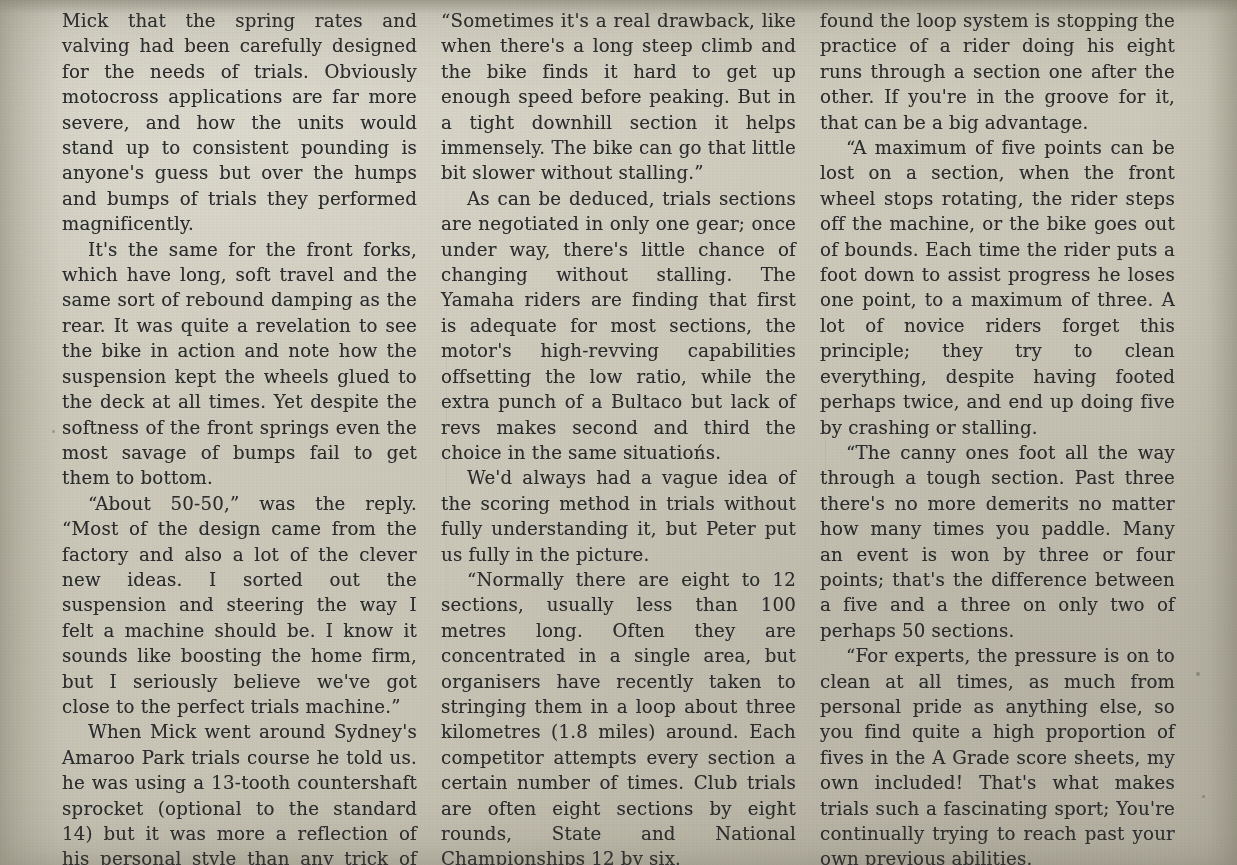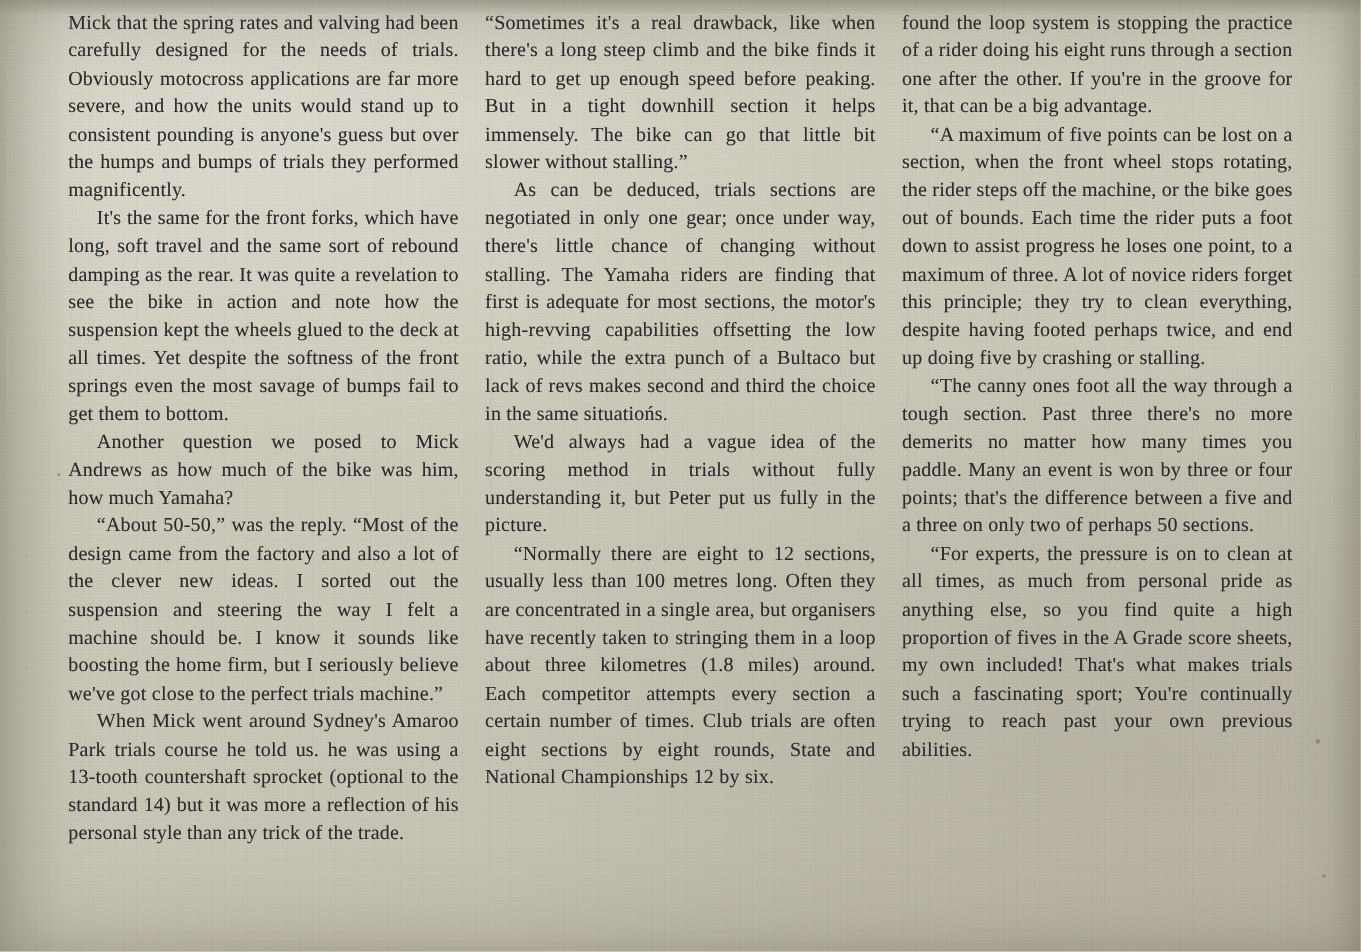--- a/index.html
+++ b/index.html
@@ -60,21 +60,20 @@
     top: 8px;
     left: 62px;
     right: 42px;
     bottom: 4px;
     display: flex;
     gap: 24px;
   }
   .column {
     width: 355px;
     flex: 0 0 355px;
-    font-family: Liberation Serif, serif;
   }
   .column p {
     margin: 0;
     font-size: 18.2px;
     line-height: 25.4px;
     text-align: justify;
     text-justify: inter-word;
     letter-spacing: 0.2px;
     text-indent: 26px;
     color: #2b2c2e;
@@ -104,21 +103,20 @@
 <div class="page">
   <div class="edge-top"></div>
   <div class="edge-left"></div>
   <div class="edge-right"></div>
 
   <div class="columns">
 
     <div class="column">
       <p class="first">Mick that the spring rates and valving had been carefully designed for the needs of trials. Obviously motocross applications are far more severe, and how the units would stand up to consistent pounding is anyone's guess but over the humps and bumps of trials they performed magnificently.</p>
       <p>It's the same for the front forks, which have long, soft travel and the same sort of rebound damping as the rear. It was quite a revelation to see the bike in action and note how the suspension kept the wheels glued to the deck at all times. Yet despite the softness of the front springs even the most savage of bumps fail to get them to bottom.</p>
-      <p>Another question we posed to Mick Andrews as how much of the bike was him, how much Yamaha?</p>
       <p>“About 50-50,” was the reply. “Most of the design came from the factory and also a lot of the clever new ideas. I sorted out the suspension and steering the way I felt a machine should be. I know it sounds like boosting the home firm, but I seriously believe we've got close to the perfect trials machine.”</p>
       <p>When Mick went around Sydney's Amaroo Park trials course he told us. he was using a 13-tooth countershaft sprocket (optional to the standard 14) but it was more a reflection of his personal style than any trick of the trade.</p>
     </div>
 
     <div class="column">
       <p class="first">“Sometimes it's a real drawback, like when there's a long steep climb and the bike finds it hard to get up enough speed before peaking. But in a tight downhill section it helps immensely. The bike can go that little bit slower without stalling.”</p>
       <p>As can be deduced, trials sections are negotiated in only one gear; once under way, there's little chance of changing without stalling. The Yamaha riders are finding that first is adequate for most sections, the motor's high-revving capabilities offsetting the low ratio, while the extra punch of a Bultaco but lack of revs makes second and third the choice in the same situatiońs.</p>
       <p>We'd always had a vague idea of the scoring method in trials without fully understanding it, but Peter put us fully in the picture.</p>
       <p>“Normally there are eight to 12 sections, usually less than 100 metres long. Often they are concentrated in a single area, but organisers have recently taken to stringing them in a loop about three kilometres (1.8 miles) around. Each competitor attempts every section a certain number of times. Club trials are often eight sections by eight rounds, State and National Championships 12 by six.</p>
 

